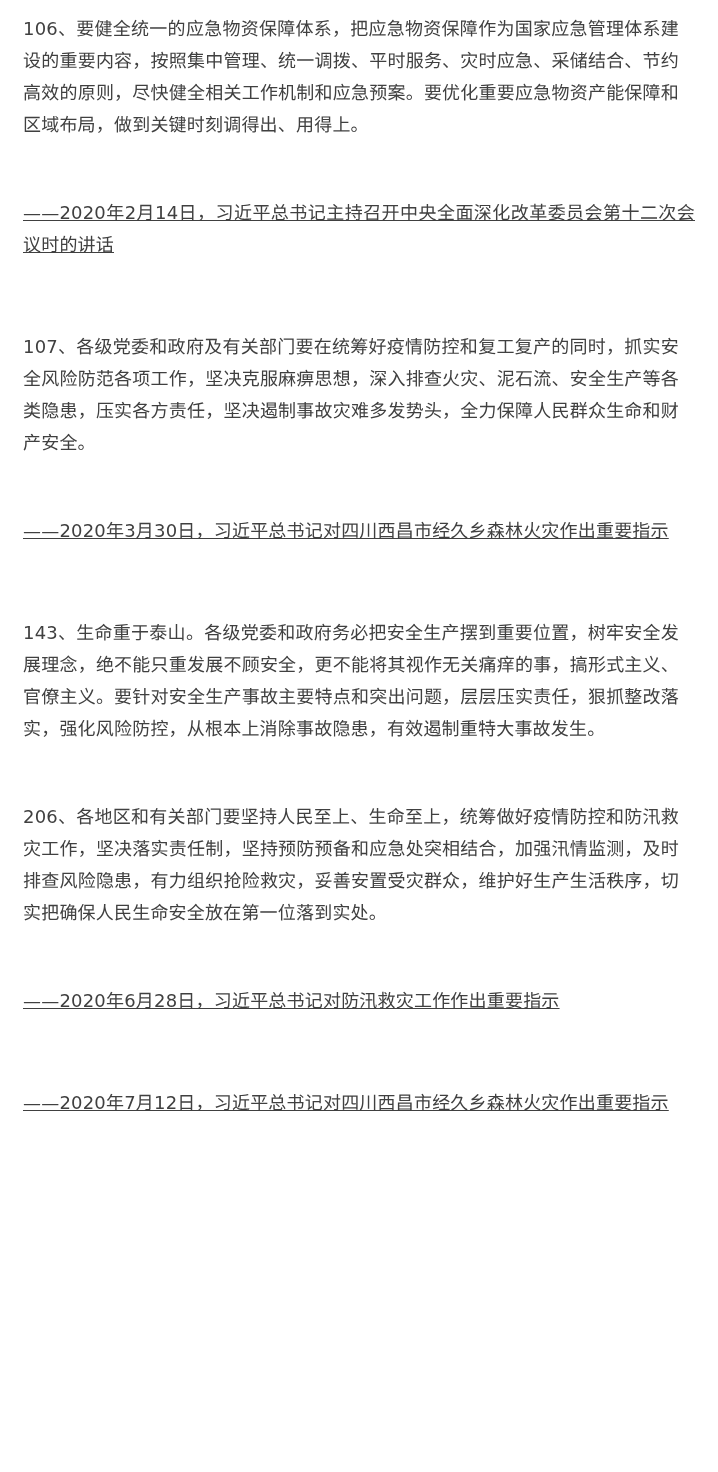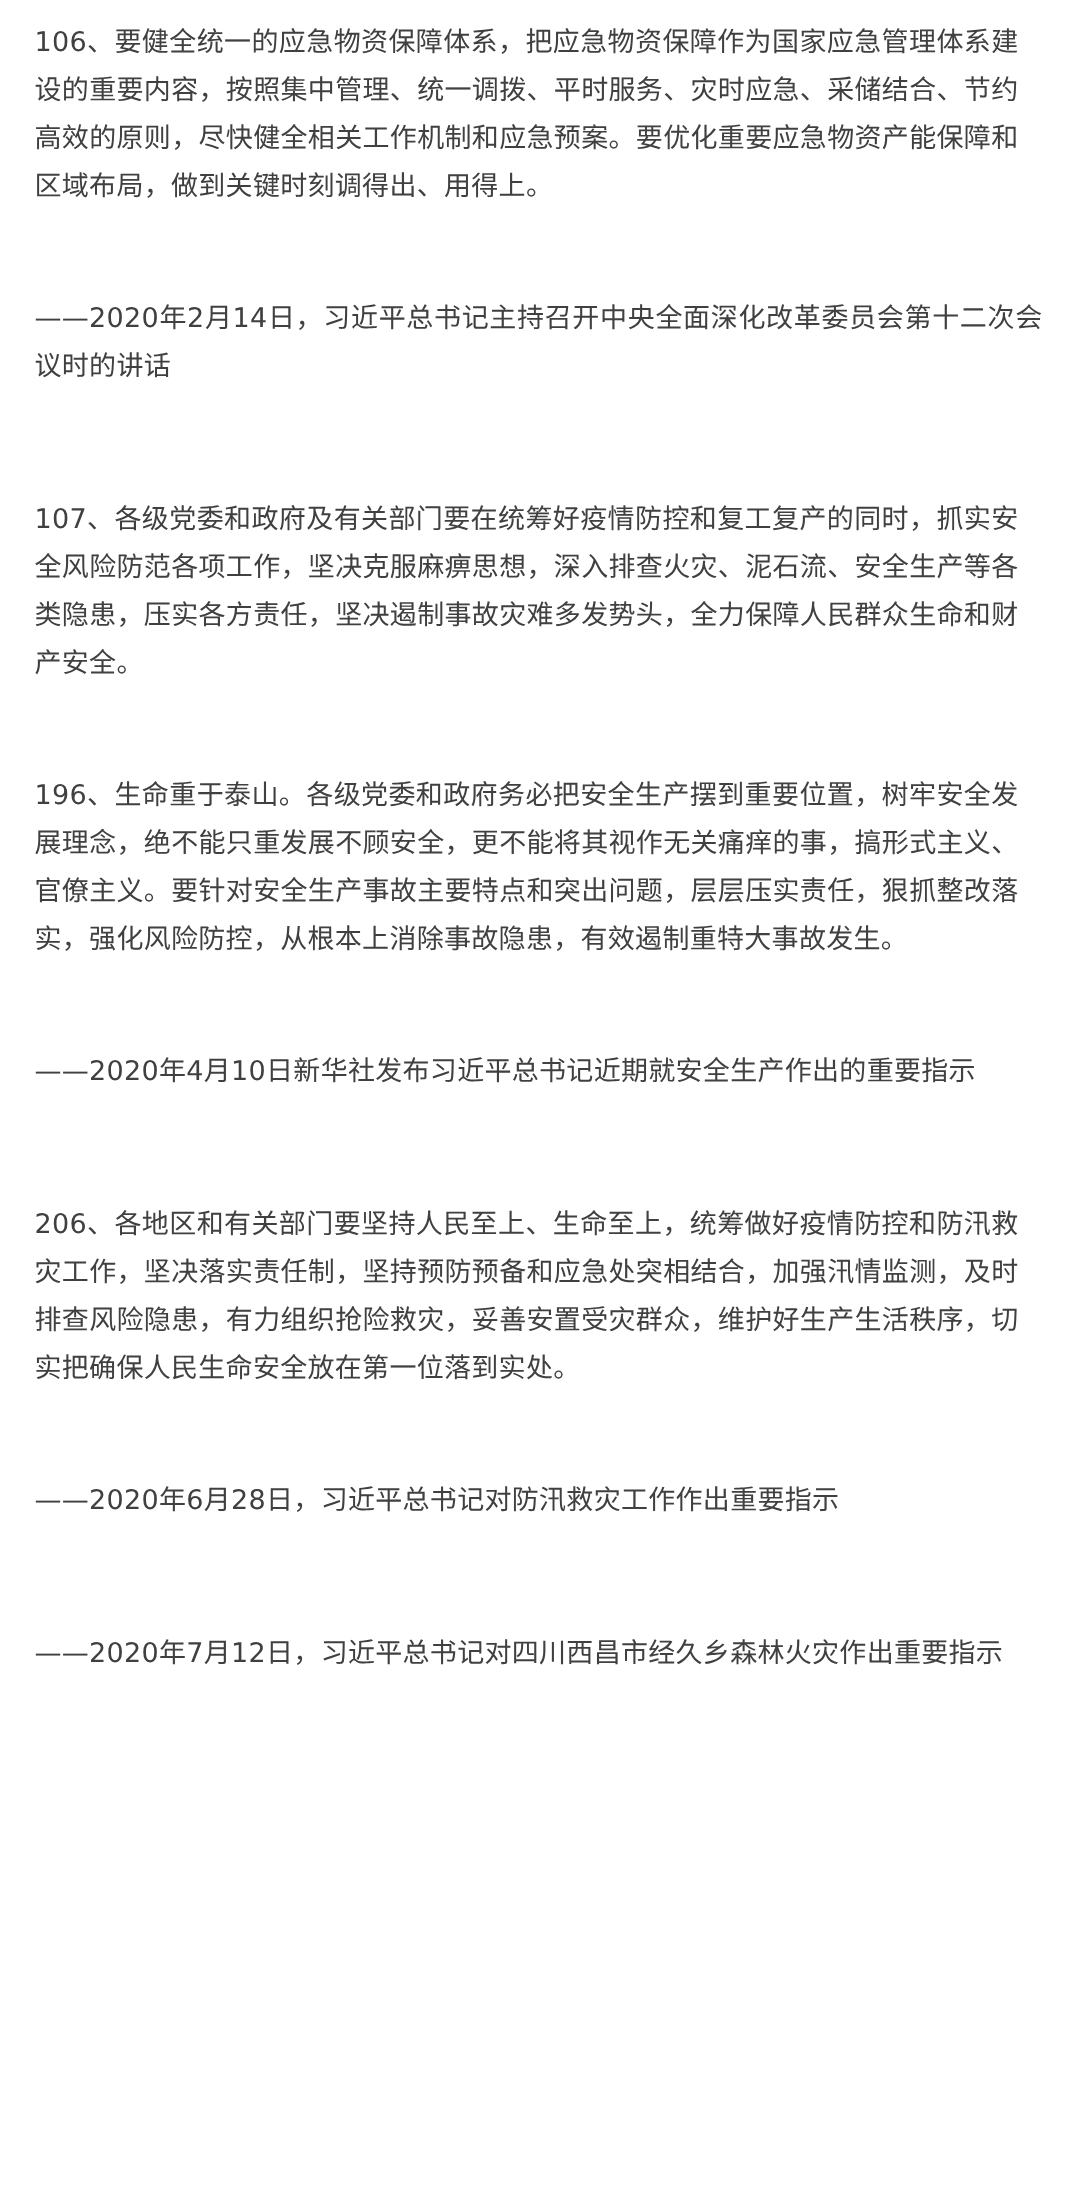--- a/index.html
+++ b/index.html
@@ -28,45 +28,46 @@
     margin: 0;
     padding: 0;
   }
   .quote-text {
     margin: 0 16px 56px 0;
     padding: 0;
   }
   .quote-attribution {
     margin: 0 0 70px 0;
     padding: 0;
+    text-decoration: underline;
   }
   .quote-block:last-child .quote-attribution {
     margin-bottom: 0;
   }
   .quote-number {
     display: inline;
   }
 </style>
 </head>
 <body>
 
 <main class="doc">
 
   <section class="quote-block">
     <p class="quote-text"><span class="quote-number">106、</span><span>要健全统一的应急物资保障体系，把应急物资保障作为国家应急管理体系建设的重要内容，按照集中管理、统一调拨、平时服务、灾时应急、采储结合、节约高效的原则，尽快健全相关工作机制和应急预案。要优化重要应急物资产能保障和区域布局，做到关键时刻调得出、用得上。</span></p>
     <p class="quote-attribution">——2020年2月14日，习近平总书记主持召开中央全面深化改革委员会第十二次会议时的讲话</p>
   </section>
 
   <section class="quote-block">
     <p class="quote-text"><span class="quote-number">107、</span><span>各级党委和政府及有关部门要在统筹好疫情防控和复工复产的同时，抓实安全风险防范各项工作，坚决克服麻痹思想，深入排查火灾、泥石流、安全生产等各类隐患，压实各方责任，坚决遏制事故灾难多发势头，全力保障人民群众生命和财产安全。</span></p>
+    <p class="quote-attribution">——2020年3月30日，习近平总书记对四川西昌市经久乡森林火灾作出重要指示</p>
   </section>
 
   <section class="quote-block">
-    <p class="quote-text"><span class="quote-number">196、</span><span>生命重于泰山。各级党委和政府务必把安全生产摆到重要位置，树牢安全发展理念，绝不能只重发展不顾安全，更不能将其视作无关痛痒的事，搞形式主义、官僚主义。要针对安全生产事故主要特点和突出问题，层层压实责任，狠抓整改落实，强化风险防控，从根本上消除事故隐患，有效遏制重特大事故发生。</span></p>
-    <p class="quote-attribution">——2020年4月10日新华社发布习近平总书记近期就安全生产作出的重要指示</p>
+    <p class="quote-text"><span class="quote-number">143、</span><span>生命重于泰山。各级党委和政府务必把安全生产摆到重要位置，树牢安全发展理念，绝不能只重发展不顾安全，更不能将其视作无关痛痒的事，搞形式主义、官僚主义。要针对安全生产事故主要特点和突出问题，层层压实责任，狠抓整改落实，强化风险防控，从根本上消除事故隐患，有效遏制重特大事故发生。</span></p>
   </section>
 
   <section class="quote-block">
     <p class="quote-text"><span class="quote-number">206、</span><span>各地区和有关部门要坚持人民至上、生命至上，统筹做好疫情防控和防汛救灾工作，坚决落实责任制，坚持预防预备和应急处突相结合，加强汛情监测，及时排查风险隐患，有力组织抢险救灾，妥善安置受灾群众，维护好生产生活秩序，切实把确保人民生命安全放在第一位落到实处。</span></p>
     <p class="quote-attribution">——2020年6月28日，习近平总书记对防汛救灾工作作出重要指示</p>
   </section>
 
   <section class="quote-block">
     <p class="quote-attribution">——2020年7月12日，习近平总书记对四川西昌市经久乡森林火灾作出重要指示</p>
   </section>

